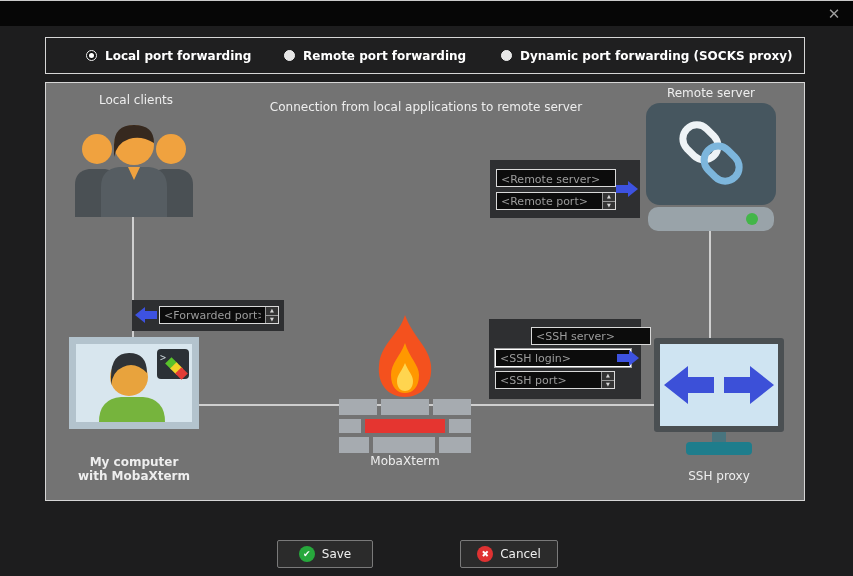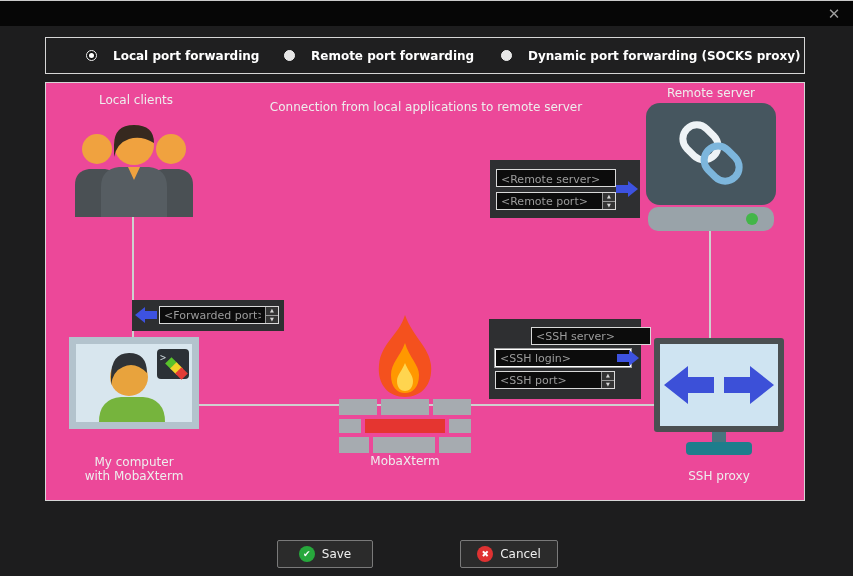--- a/index.html
+++ b/index.html
@@ -7,31 +7,31 @@
   body { font-family:"DejaVu Sans", sans-serif; }
   #app { position:relative; width:853px; height:576px; background:#1d1d1e; overflow:hidden; }
 
   
   .titlebar { position:absolute; left:0; top:0; width:853px; height:26px; background:#060606; border-top:1px solid #c9c9c9; }
   .close-btn { position:absolute; right:9px; top:4px; width:20px; height:18px; color:#9d9d9d; font-size:15px; line-height:18px; text-align:center; cursor:pointer; }
 
   
   .frame { position:absolute; border:1px solid #d6d6d6; }
   #radio-panel { left:45px; top:37px; width:760px; height:37px; background:#1f1f20; }
-  #diagram-panel { left:45px; top:82px; width:760px; height:419px; background:#ec4899; }
-
-  
-  .radio-option { position:absolute; top:0; height:100%; display:flex; align-items:center; gap:16px; color:#ffffff; font-size:12px; font-weight:bold; cursor:pointer; white-space:nowrap; }
+  #diagram-panel { left:45px; top:82px; width:760px; height:419px; background:#737373; }
+
+  
+  .radio-option { position:absolute; top:0; height:100%; display:flex; align-items:center; gap:8px; color:#ffffff; font-size:12px; font-weight:bold; cursor:pointer; white-space:nowrap; }
   .radio-circle { width:11px; height:11px; border-radius:50%; border:1px solid #f2f2f2; background:#e6e6e6; position:relative; flex:0 0 auto; }
   .radio-option.selected .radio-circle { background:#141414; }
   .radio-option.selected .radio-circle::after { content:""; position:absolute; left:2px; top:2px; width:5px; height:5px; border-radius:50%; background:#ffffff; }
 
   
   .dlabel { position:absolute; color:#eeeeee; font-size:12px; text-align:center; }
-  .dlabel.bold { font-weight:normal; }
+  .dlabel.bold { font-weight:bold; }
 
   
   .line { position:absolute; background:#cfcfcf; }
 
   
   .icon-holder { position:absolute; }
   .icon-holder svg { display:block; width:100%; height:100%; }
 
   
   .input-panel { position:absolute; background:#2e2f31; }

